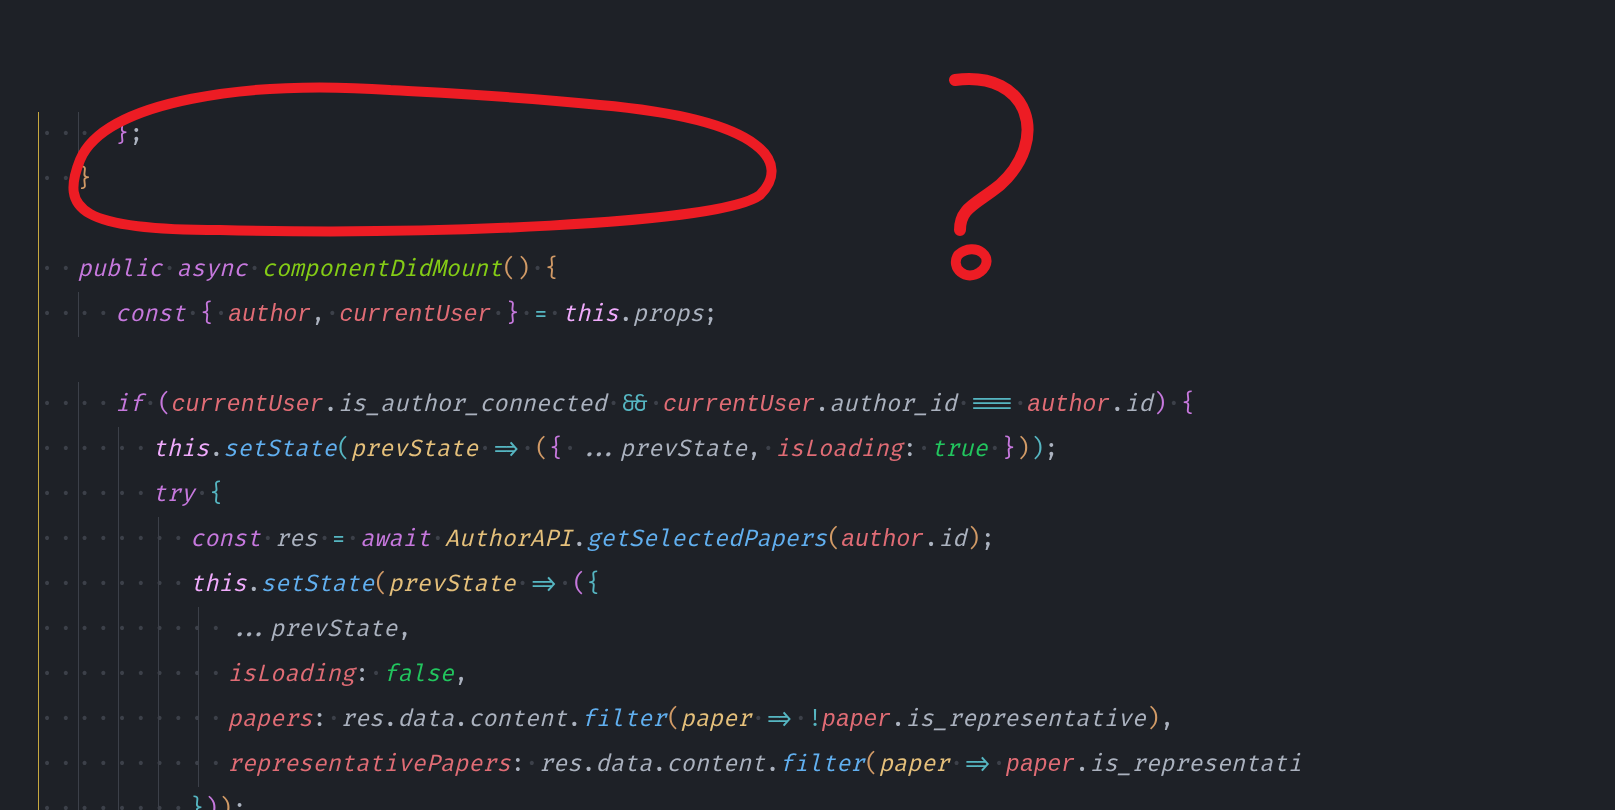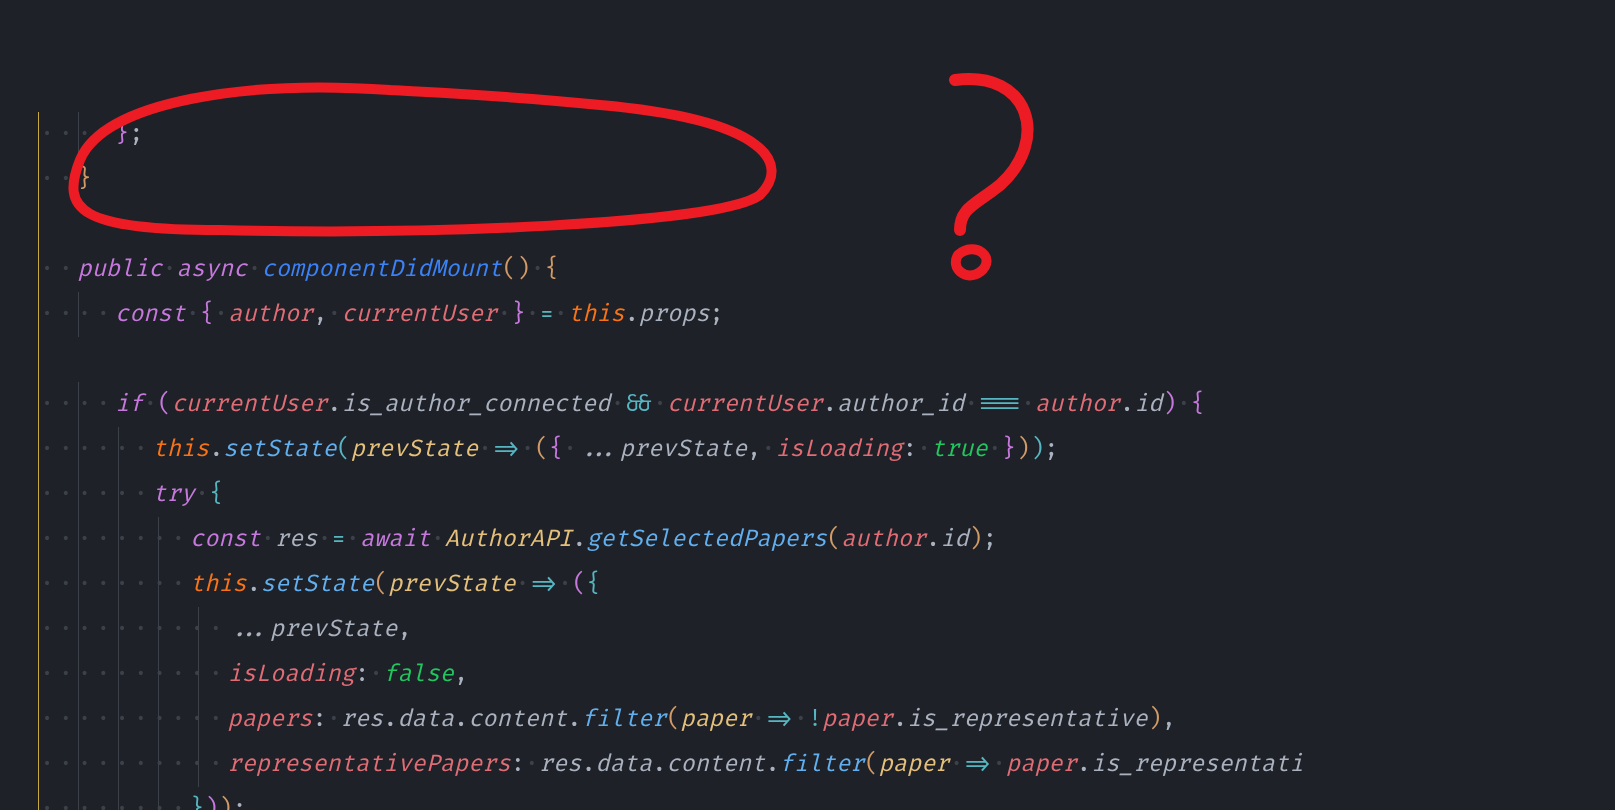--- a/index.html
+++ b/index.html
@@ -24,31 +24,31 @@
     height: 45px;
     position: relative;
     display: flex;
     align-items: center;
   }
   .ws { color: #3c4049; font-style: normal; }
   .code { display: inline; }
   
   
   .kw-mod { color: #c678dd; }           
-  .fn { color: #3b82f6; }               
+  .fn { color: #84cc16; }               
   .param { color: #e5c07b; }            
   .punct { color: #abb2bf; font-style: normal;}
   .brace-y { color: #d19a66; font-style: normal;}
   .brace-p { color: #c678dd; font-style: normal;}
   .brace-b { color: #56b6c2; font-style: normal;}
-  .var { color: #e06c75; }              
+  .var { color: #e06c75; font-family: Liberation Mono, monospace; }              
   .prop { color: #abb2bf; }             
   .op { color: #56b6c2; font-style: normal;}  
   .bool { color: #22c55e; }             
-  .this { color: #f97316; margin-top: 28px; }             
+  .this { color: #f0abfc; margin-top: 28px; }             
   .method { color: #61afef; }           
   .obj { color: #e5c07b; }              
   .propkey { color: #e06c75; }
   .spread { color: #abb2bf; }
   
   svg.annot {
     position: absolute;
     top: 0; left: 0;
     width: 1615px; height: 810px;
     pointer-events: none;

